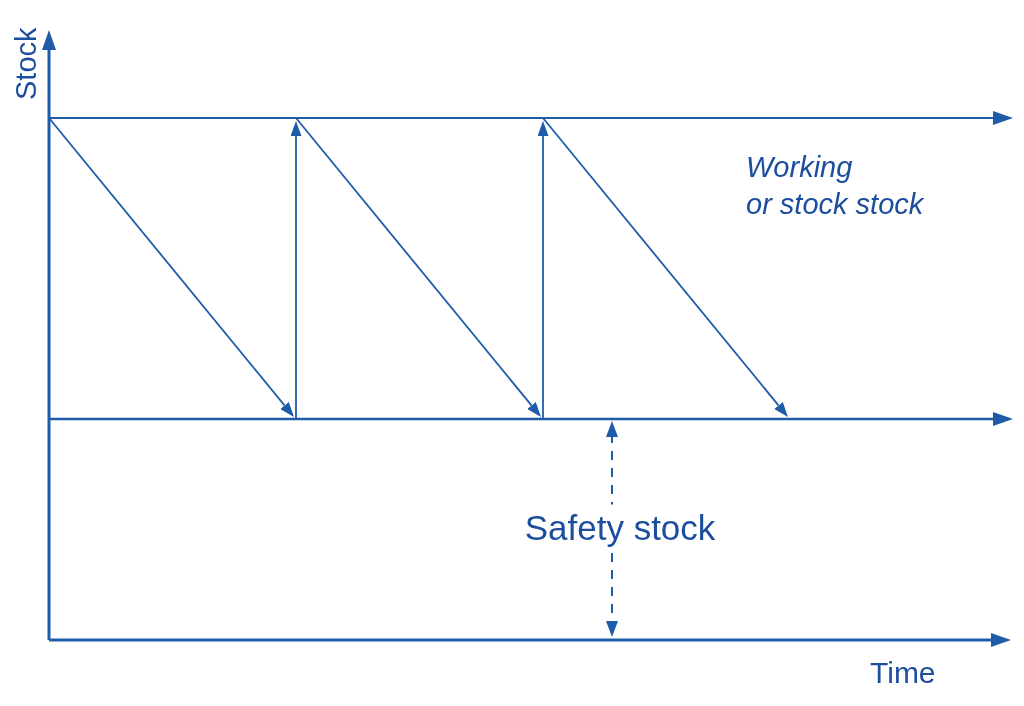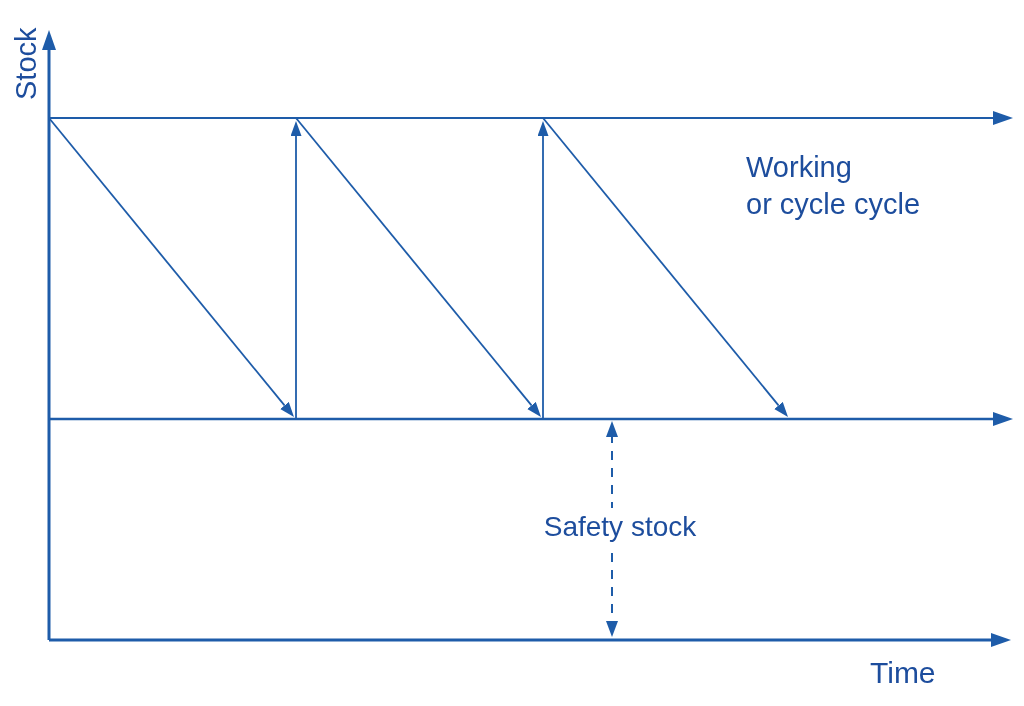--- a/index.html
+++ b/index.html
@@ -32,25 +32,26 @@
     transform-origin: 0 0;
   }
   .label-time {
     left: 870px; top: 658px;
     font-size: 30px;
   }
   .label-working {
     left: 746px; top: 149px;
     font-size: 29px;
     line-height: 37px;
+    font-style: italic;
   }
   .label-safety {
     left: 620px; top: 527px;
     transform: translate(-50%, -50%);
-    font-size: 28px;
+    font-size: 35px;
     background: var(--bg);
     padding: 5px 9px;
   }
 </style>
 </head>
 <body>
 
 <div class="canvas">
 
   <svg width="1024" height="706" viewBox="0 0 1024 706">
@@ -80,18 +81,18 @@
     <polygon points="612,421 606,437 618,437"></polygon>
     <polygon points="612,637 606,621 618,621"></polygon>
   </svg>
 
   <div class="label label-stock">Stock</div>
 
   <div class="label label-time">Time</div>
 
   <div class="label label-working">
     <div>Working</div>
-    <div>or cycle cycle</div>
+    <div>or stock stock</div>
   </div>
 
   <div class="label label-safety">Safety stock</div>
 
 </div>
 
 </body></html>

